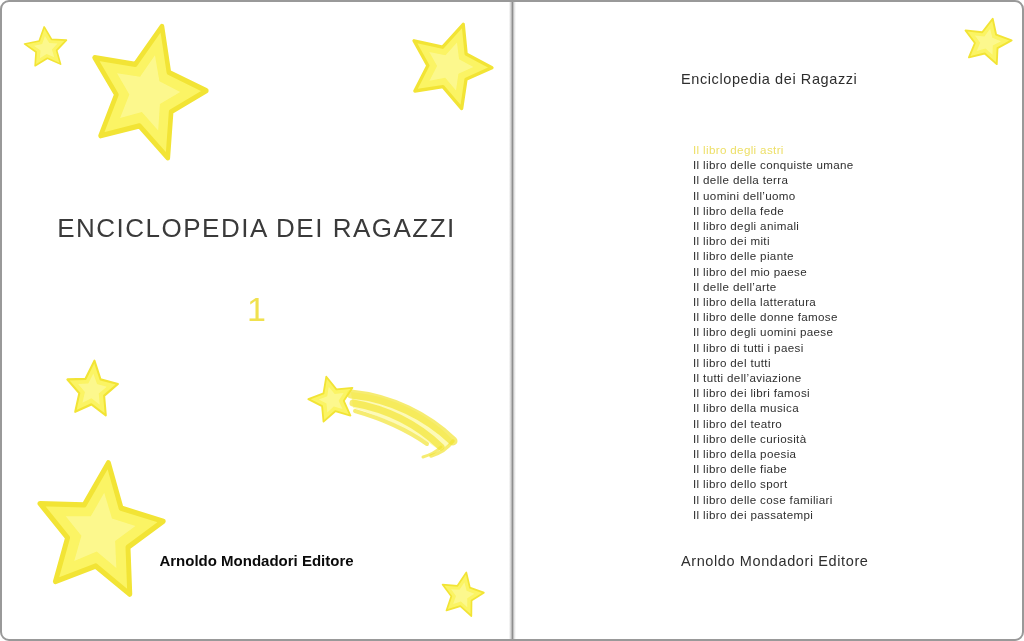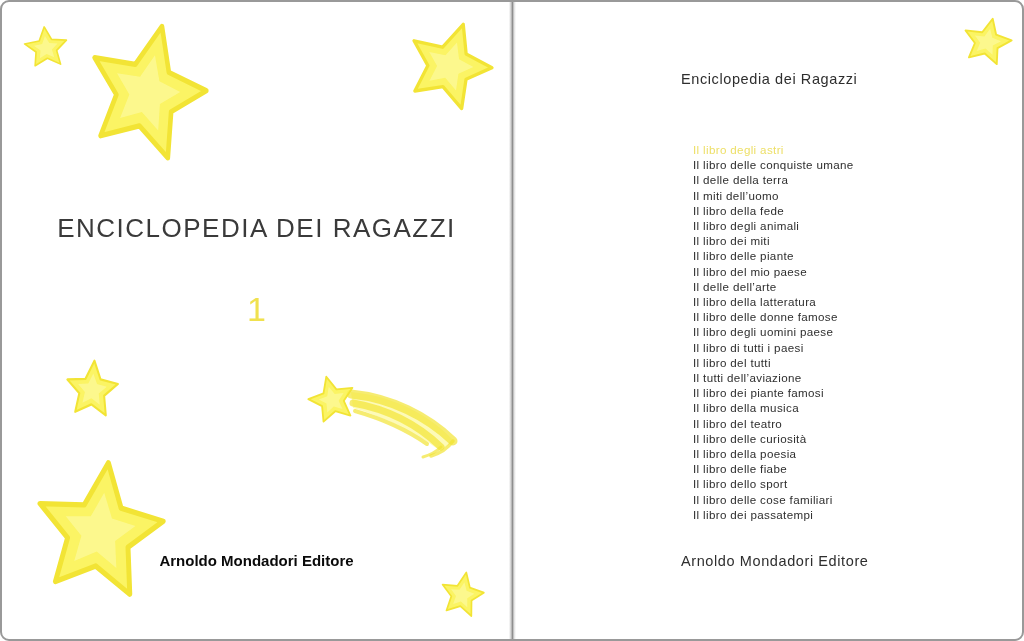--- a/index.html
+++ b/index.html
@@ -128,34 +128,34 @@
 
   <h1 class="title">ENCICLOPEDIA DEI RAGAZZI</h1>
   <div class="volume">1</div>
   <div class="publisher-left">Arnoldo Mondadori Editore</div>
 
   <div class="series-header">Enciclopedia dei Ragazzi</div>
   <ul class="toc">
       <li class="toc-item highlighted">Il libro degli astri</li>
       <li class="toc-item">Il libro delle conquiste umane</li>
       <li class="toc-item">Il delle della terra</li>
-      <li class="toc-item">Il miti dell’uomo</li>
+      <li class="toc-item">Il uomini dell’uomo</li>
       <li class="toc-item">Il libro della fede</li>
       <li class="toc-item">Il libro degli animali</li>
       <li class="toc-item">Il libro dei miti</li>
       <li class="toc-item">Il libro delle piante</li>
       <li class="toc-item">Il libro del mio paese</li>
       <li class="toc-item">Il delle dell’arte</li>
       <li class="toc-item">Il libro della latteratura</li>
       <li class="toc-item">Il libro delle donne famose</li>
       <li class="toc-item">Il libro degli uomini paese</li>
       <li class="toc-item">Il libro di tutti i paesi</li>
       <li class="toc-item">Il libro del tutti</li>
       <li class="toc-item">Il tutti dell’aviazione</li>
-      <li class="toc-item">Il libro dei piante famosi</li>
+      <li class="toc-item">Il libro dei libri famosi</li>
       <li class="toc-item">Il libro della musica</li>
       <li class="toc-item">Il libro del teatro</li>
       <li class="toc-item">Il libro delle curiosità</li>
       <li class="toc-item">Il libro della poesia</li>
       <li class="toc-item">Il libro delle fiabe</li>
       <li class="toc-item">Il libro dello sport</li>
       <li class="toc-item">Il libro delle cose familiari</li>
       <li class="toc-item">Il libro dei passatempi</li>
     </ul>
   <div class="publisher-right">Arnoldo Mondadori Editore</div>

